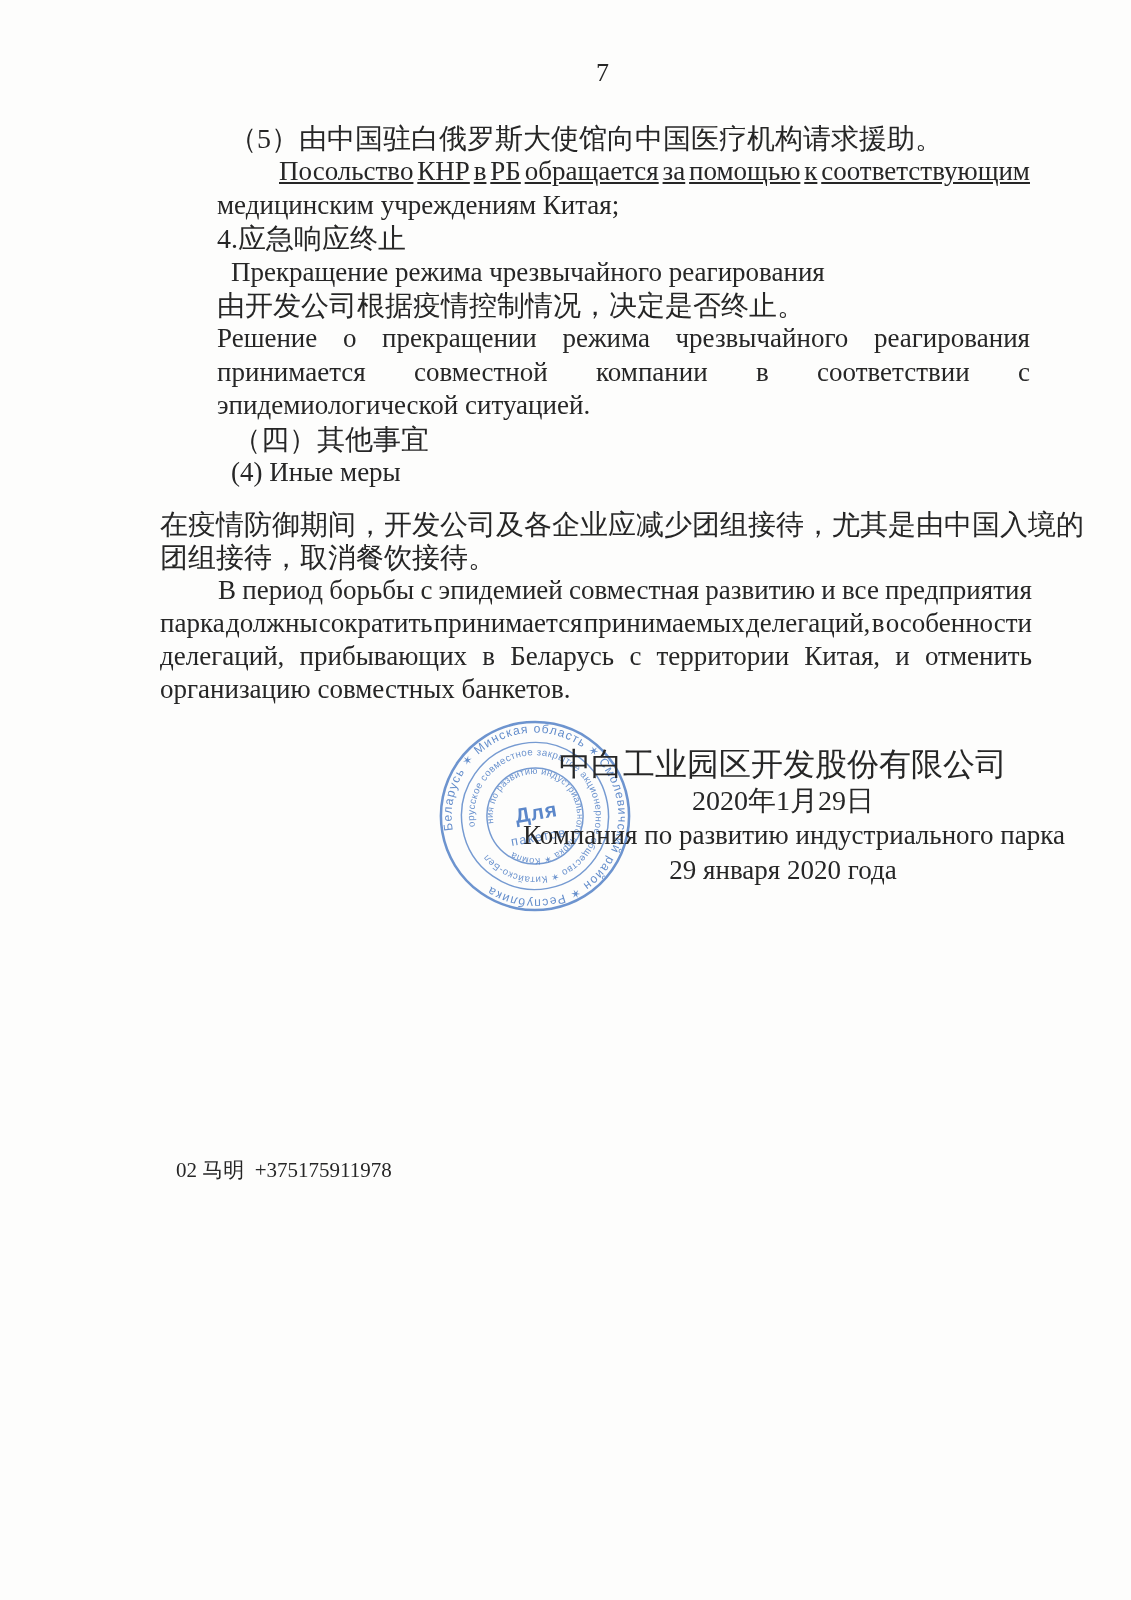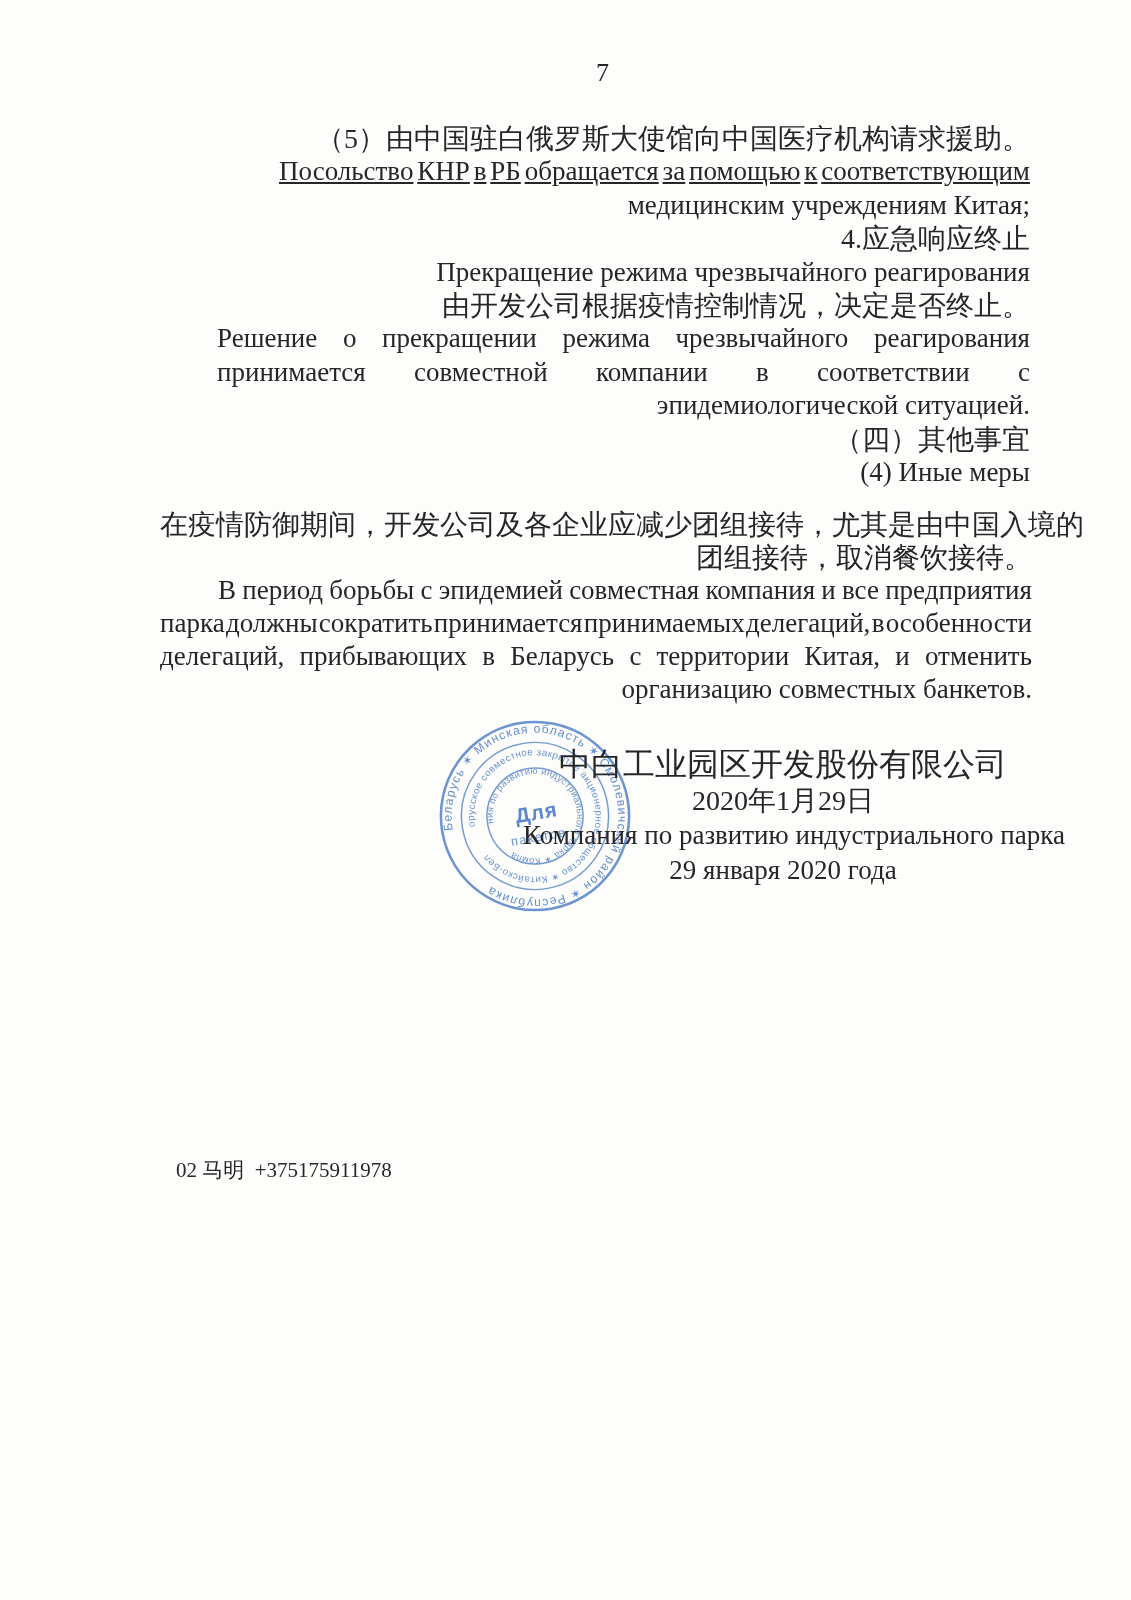--- a/index.html
+++ b/index.html
@@ -16,21 +16,20 @@
     position:absolute;left:596px;top:58px;
     font-size:26px;line-height:30px;
   }
   .block{position:absolute;}
   .upper{left:217px;top:122px;width:813px;}
   .lower{left:160px;top:508px;width:872px;}
   .line{
     height:33.4px;line-height:33.4px;
     font-size:27px;
     white-space:nowrap;
-    text-align:right;
   }
   .lower .line{height:33px;line-height:33px;}
   .zh{font-size:28px;}
   .ind12{padding-left:12px;}
   .ind14{padding-left:14px;}
   .ind16{padding-left:16px;}
   .ind58{padding-left:58px;}
   .ind62{padding-left:62px;text-decoration:underline;}
   [data-stretch="true"]{display:flex;justify-content:space-between;}
   .sig{
@@ -136,21 +135,21 @@
         <span>的</span>
       </div>
     <div class="line zh">团组接待，取消餐饮接待。</div>
     <div class="line ru ind58" data-stretch="true">
         <span>В</span>
         <span>период</span>
         <span>борьбы</span>
         <span>с</span>
         <span>эпидемией</span>
         <span>совместная</span>
-        <span>компания</span>
+        <span>развитию</span>
         <span>и</span>
         <span>все</span>
         <span>предприятия</span>
       </div>
     <div class="line ru" data-stretch="true">
         <span>парка</span>
         <span>должны</span>
         <span>сократить</span>
         <span>принимается</span>
         <span>принимаемых</span>

